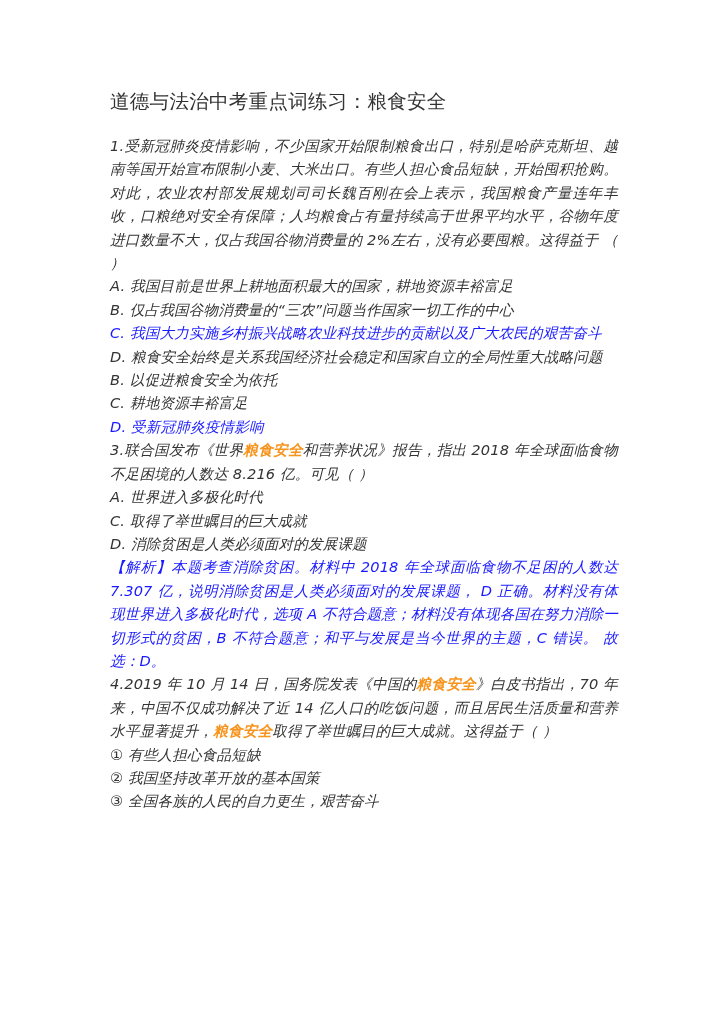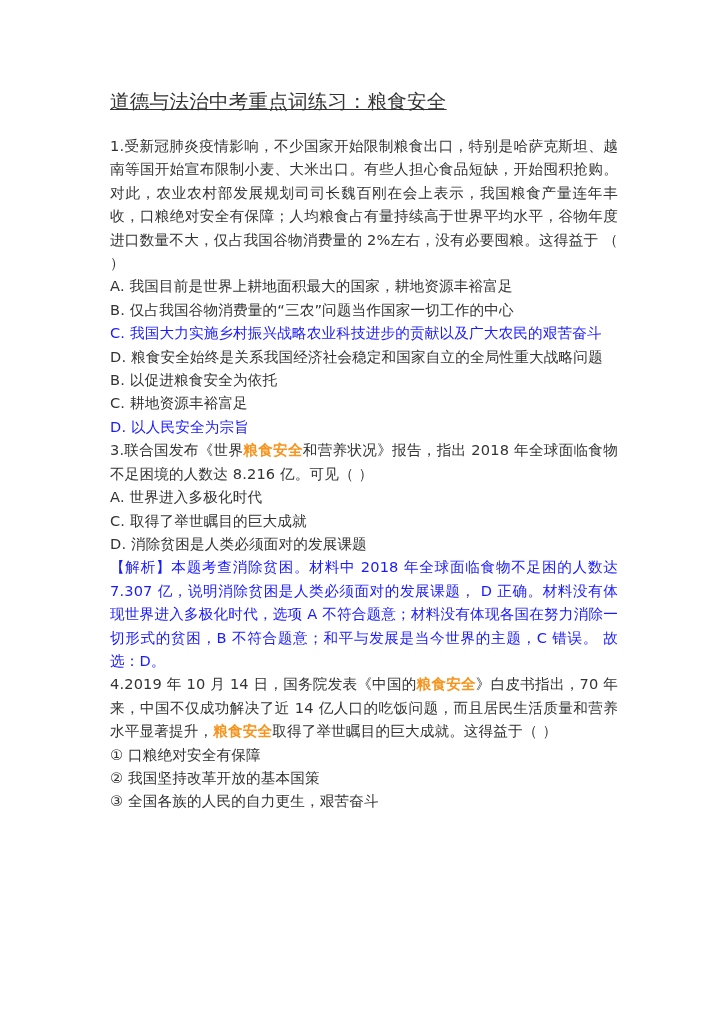--- a/index.html
+++ b/index.html
@@ -21,29 +21,29 @@
       top: 88px;
       width: 508px;
     }
     .title {
       font-size: 19.5px;
       line-height: 28px;
       color: #333333;
       margin: 0 0 18px 0;
       letter-spacing: 0.3px;
       white-space: nowrap;
-      text-decoration: underline;
     }
     .p {
       font-size: 14.6px;
       line-height: 23.4px;
       margin: 0;
       text-align: justify;
       text-align-last: left;
       letter-spacing: 0.15px;
+      font-style: italic;
     }
     .opt {
       white-space: nowrap;
       text-align: left;
     }
     .blue { color: #1a1aff; }
     .hl { color: #f7941d; font-weight: bold; }
   </style>
 </head>
 <body>
@@ -55,30 +55,30 @@
     <p class="p"><span>1.受新冠肺炎疫情影响，不少国家开始限制粮食出口，特别是哈萨克斯坦、越南等国开始宣布限制小麦、大米出口。有些人担心食品短缺，开始囤积抢购。对此，农业农村部发展规划司司长魏百刚在会上表示，我国粮食产量连年丰收，口粮绝对安全有保障；人均粮食占有量持续高于世界平均水平，谷物年度进口数量不大，仅占我国谷物消费量的 2%左右，没有必要囤粮。这得益于  （ ）</span></p>
     <p class="p opt">A. 我国目前是世界上耕地面积最大的国家，耕地资源丰裕富足</p>
     <p class="p opt">B. 仅占我国谷物消费量的“三农”问题当作国家一切工作的中心</p>
     <p class="p opt blue">C. 我国大力实施乡村振兴战略农业科技进步的贡献以及广大农民的艰苦奋斗</p>
     <p class="p opt">D. 粮食安全始终是关系我国经济社会稳定和国家自立的全局性重大战略问题</p>
   </div>
 
   <div>
     <p class="p opt">B. 以促进粮食安全为依托</p>
     <p class="p opt">C. 耕地资源丰裕富足</p>
-    <p class="p opt blue">D. 以人民安全为宗旨</p>
+    <p class="p opt blue">D. 受新冠肺炎疫情影响</p>
   </div>
 
   <div>
     <p class="p"><span>3.联合国发布《世界</span><span class="hl">粮食安全</span><span>和营养状况》报告，指出 2018 年全球面临食物不足困境的人数达 8.216 亿。可见（        ）</span></p>
     <p class="p opt">A. 世界进入多极化时代</p>
     <p class="p opt">C. 取得了举世瞩目的巨大成就</p>
     <p class="p opt">D. 消除贫困是人类必须面对的发展课题</p>
     <p class="p blue">【解析】本题考查消除贫困。材料中 2018 年全球面临食物不足困的人数达 7.307 亿，说明消除贫困是人类必须面对的发展课题， D 正确。材料没有体现世界进入多极化时代，选项 A 不符合题意；材料没有体现各国在努力消除一切形式的贫困，B 不符合题意；和平与发展是当今世界的主题，C 错误。 故选：D。</p>
   </div>
 
   <div>
     <p class="p"><span>4.2019 年 10 月 14 日，国务院发表《中国的</span><span class="hl">粮食安全</span><span>》白皮书指出，70 年来，中国不仅成功解决了近 14 亿人口的吃饭问题，而且居民生活质量和营养水平显著提升，</span><span class="hl">粮食安全</span><span>取得了举世瞩目的巨大成就。这得益于（        ）</span></p>
-    <p class="p opt">① 口粮绝对安全有保障</p>
+    <p class="p opt">① 有些人担心食品短缺</p>
     <p class="p opt">② 我国坚持改革开放的基本国策</p>
     <p class="p opt">③ 全国各族的人民的自力更生，艰苦奋斗</p>
   </div>
 </div>
 
 </body></html>

